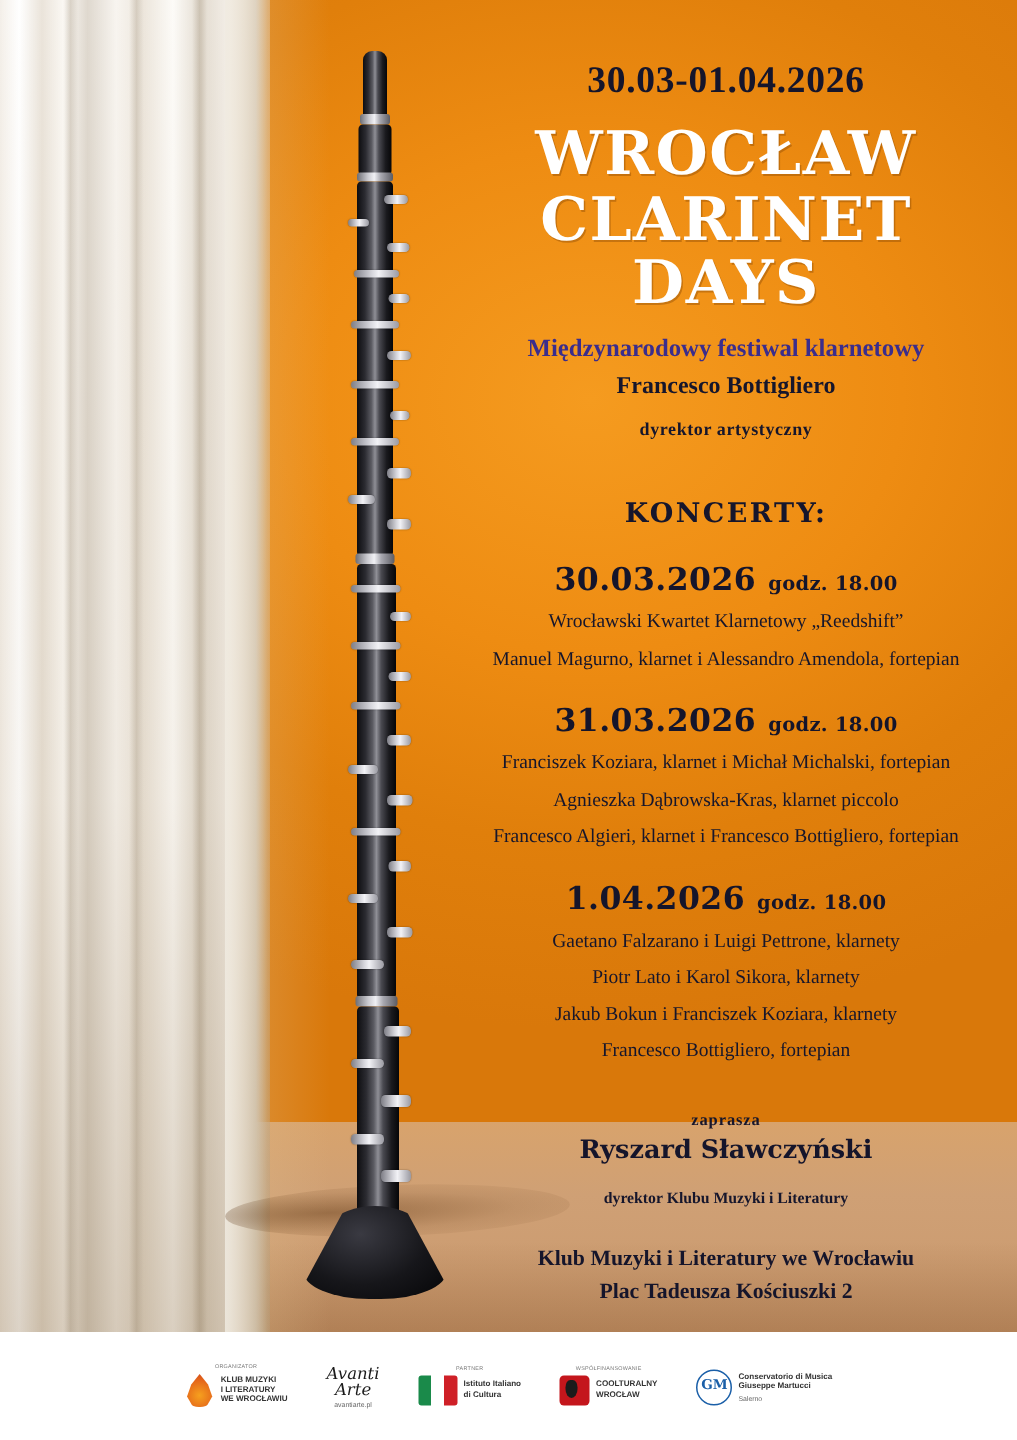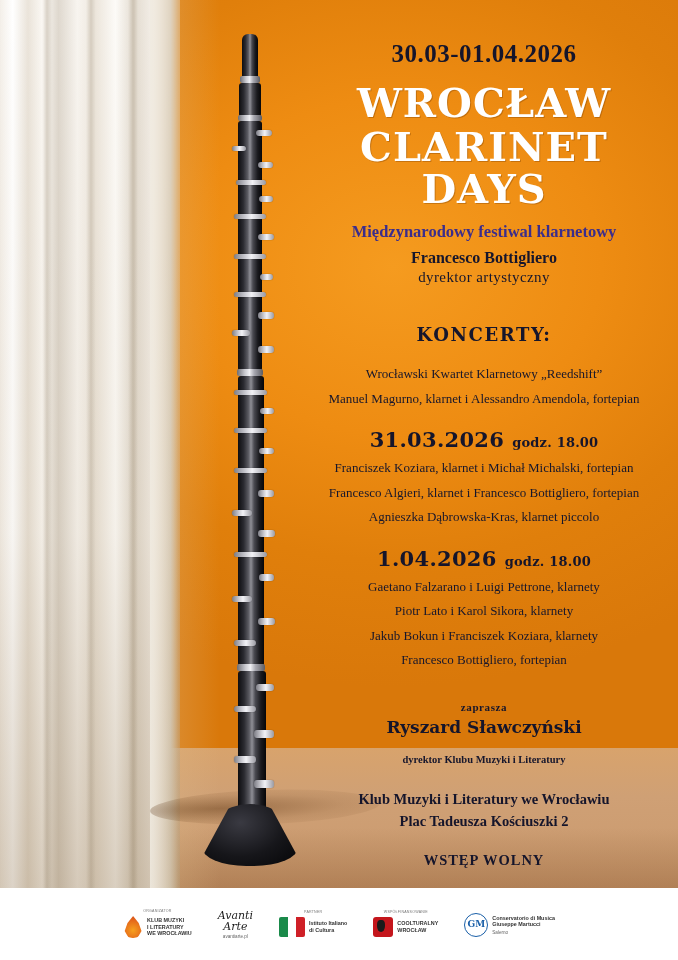--- a/index.html
+++ b/index.html
@@ -171,23 +171,23 @@
     color: #3b2d8c;
     font-family: "Liberation Serif", serif;
   }
   .artdir-name {
     margin-top: 7px;
     font-size: 16px;
     font-weight: bold;
     color: #16162c;
   }
   .artdir-role {
-    margin-top: 2px;
-    font-size: 15px;
-    font-weight: normal;
+    margin-top: 12px;
+    font-size: 12px;
+    font-weight: bold;
     color: #16162c;
     letter-spacing: 0.4px;
   }
   .koncerty {
     margin-top: 38px;
     font-size: 18px;
     font-weight: bold;
     letter-spacing: 1.6px;
     color: #16162c;
     font-family: "DejaVu Serif", serif;
@@ -411,31 +411,34 @@
     <div class="date-top">30.03-01.04.2026</div>
     <div class="title1">WROCŁAW</div>
     <div class="title2">CLARINET DAYS</div>
     <div class="subtitle">Międzynarodowy festiwal klarnetowy</div>
     <div class="artdir-name">Francesco Bottigliero</div>
     <div class="artdir-role">dyrektor artystyczny</div>
 
     <div class="koncerty">KONCERTY:</div>
 
     <div class="concert-block">
+      <div class="concert-date-line">
+        <span class="concert-date">30.03.2026</span><span class="concert-time">godz. 18.00</span>
+      </div>
       <div class="performer">Wrocławski Kwartet Klarnetowy „Reedshift”</div>
       <div class="performer">Manuel Magurno, klarnet i Alessandro Amendola, fortepian</div>
     </div>
 
     <div class="concert-block">
       <div class="concert-date-line">
         <span class="concert-date">31.03.2026</span><span class="concert-time">godz. 18.00</span>
       </div>
       <div class="performer">Franciszek Koziara, klarnet i Michał Michalski, fortepian</div>
+      <div class="performer">Agnieszka Dąbrowska-Kras, klarnet piccolo</div>
       <div class="performer">Francesco Algieri, klarnet i Francesco Bottigliero, fortepian</div>
-      <div class="performer">Agnieszka Dąbrowska-Kras, klarnet piccolo</div>
     </div>
 
     <div class="concert-block">
       <div class="concert-date-line">
         <span class="concert-date">1.04.2026</span><span class="concert-time">godz. 18.00</span>
       </div>
       <div class="performer">Gaetano Falzarano i Luigi Pettrone, klarnety</div>
       <div class="performer">Piotr Lato i Karol Sikora, klarnety</div>
       <div class="performer">Jakub Bokun i Franciszek Koziara, klarnety</div>
       <div class="performer">Francesco Bottigliero, fortepian</div>

